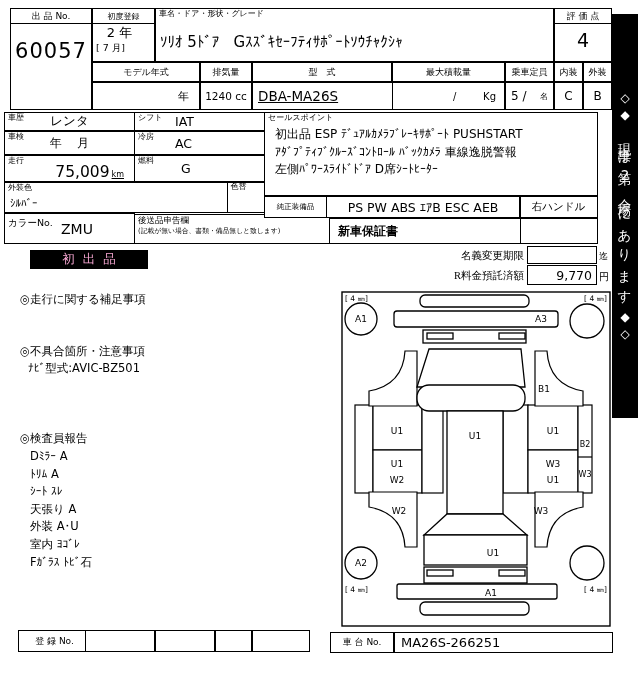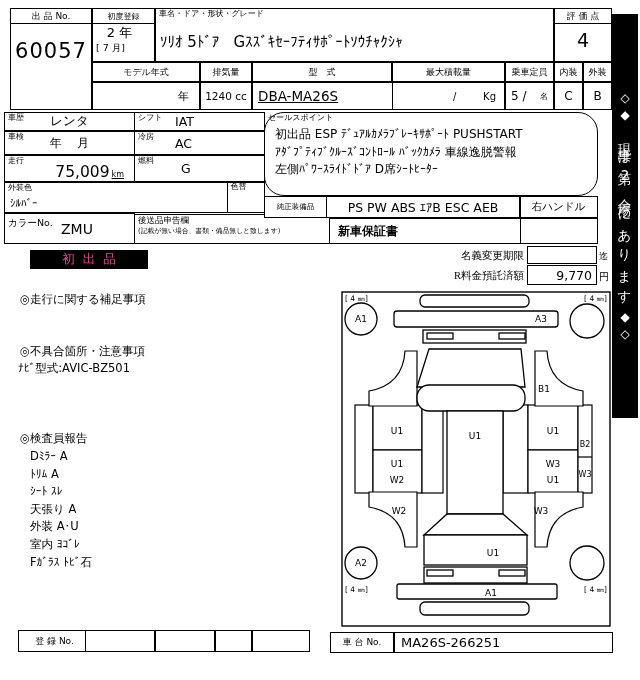--- a/index.html
+++ b/index.html
@@ -39,28 +39,28 @@
   #mileage{left:4px;top:155px;width:131px;height:27px;}
   #fuel{left:134px;top:155px;width:131px;height:27px;}
   #extcolor{left:4px;top:182px;width:261px;height:31px;}
   #colorswap{position:absolute;top:-1.5px;right:-1.5px;width:38px;height:31px;border-left:1.5px solid #000;}
   #colorno{left:4px;top:213px;width:131px;height:31px;}
   #latergoods{left:134px;top:214px;width:196px;height:30px;}
   #warranty{left:329px;top:218px;width:192px;height:26px;}
   #warranty2{left:519.5px;top:218px;width:78px;height:26px;}
   .inline-val{position:absolute;top:0;bottom:0;display:flex;align-items:center;}
   
-  #sales{left:264px;top:112px;width:334px;height:84px;border-radius:20px;}
+  #sales{left:264px;top:112px;width:334px;height:84px;}
   #sales-lines{position:absolute;top:13px;left:10px;right:2px;}
   #sales-lines div{font-size:12px;line-height:17.5px;white-space:nowrap;}
   #equip-label{left:264px;top:196px;width:63px;height:22px;}
   #equip-value{left:326px;top:196px;width:194px;height:22px;}
   #handle{left:519.5px;top:196px;width:78px;height:22px;}
   
-  #badge{position:absolute;left:30px;top:250px;width:118px;height:19px;background:#000;color:#ec4899;
+  #badge{position:absolute;left:30px;top:250px;width:118px;height:19px;background:#000;color:#f9a8d4;
          display:flex;align-items:center;justify-content:center;font-size:12.5px;letter-spacing:8px;padding-left:8px;box-sizing:border-box;}
   .feelbl{position:absolute;left:420px;width:104px;text-align:right;font-size:10.5px;}
   #fee-box1{left:527px;top:246px;width:70px;height:18px;}
   #fee-box2{left:527px;top:265px;width:70px;height:20px;}
   #fee-box2 .ctr{justify-content:flex-end;padding-right:4px;font-size:12.5px;box-sizing:border-box;}
   .feesuf{position:absolute;left:599px;font-size:10px;}
   
   .note-h{position:absolute;left:20px;font-size:11.5px;white-space:nowrap;}
   #insp-items{position:absolute;left:30px;top:448px;}
   #insp-items div{font-size:11.5px;line-height:17.6px;white-space:nowrap;}
@@ -232,21 +232,21 @@
   <div class="feesuf" style="top:250px;font-size:9px;">迄</div>
 
   <div class="feelbl" style="top:269px;font-family:Liberation Serif, serif;">R料金預託済額</div>
   <div class="cell" id="fee-box2">
       <div class="ctr">9,770</div>
     </div>
   <div class="feesuf" style="top:270px;">円</div>
 
   <div class="note-h" style="top:292px;">◎走行に関する補足事項</div>
   <div class="note-h" style="top:344px;">◎不具合箇所・注意事項</div>
-  <div class="note-h" style="top:361px;left:18px;">ﾅﾋﾞ型式:AVIC-BZ501</div>
+  <div class="note-h" style="top:361px;left:28px;">ﾅﾋﾞ型式:AVIC-BZ501</div>
   <div class="note-h" style="top:431px;">◎検査員報告</div>
   <div id="insp-items">
     <div>Dﾐﾗｰ A</div>
     <div>ﾄﾘﾑ A</div>
     <div>ｼｰﾄ ｽﾚ</div>
     <div>天張り A</div>
     <div>外装 A･U</div>
     <div>室内 ﾖｺﾞﾚ</div>
     <div>Fｶﾞﾗｽ ﾄﾋﾞ石</div>
   </div>

